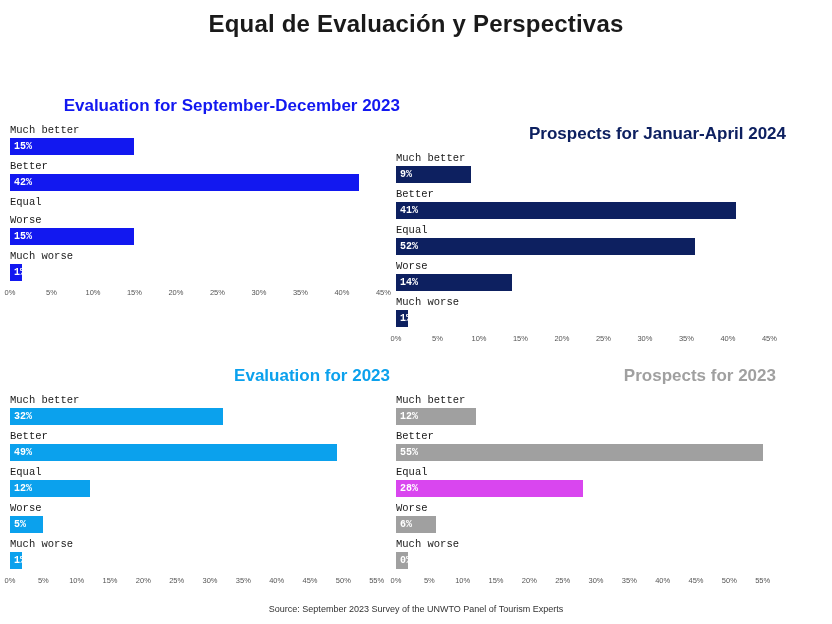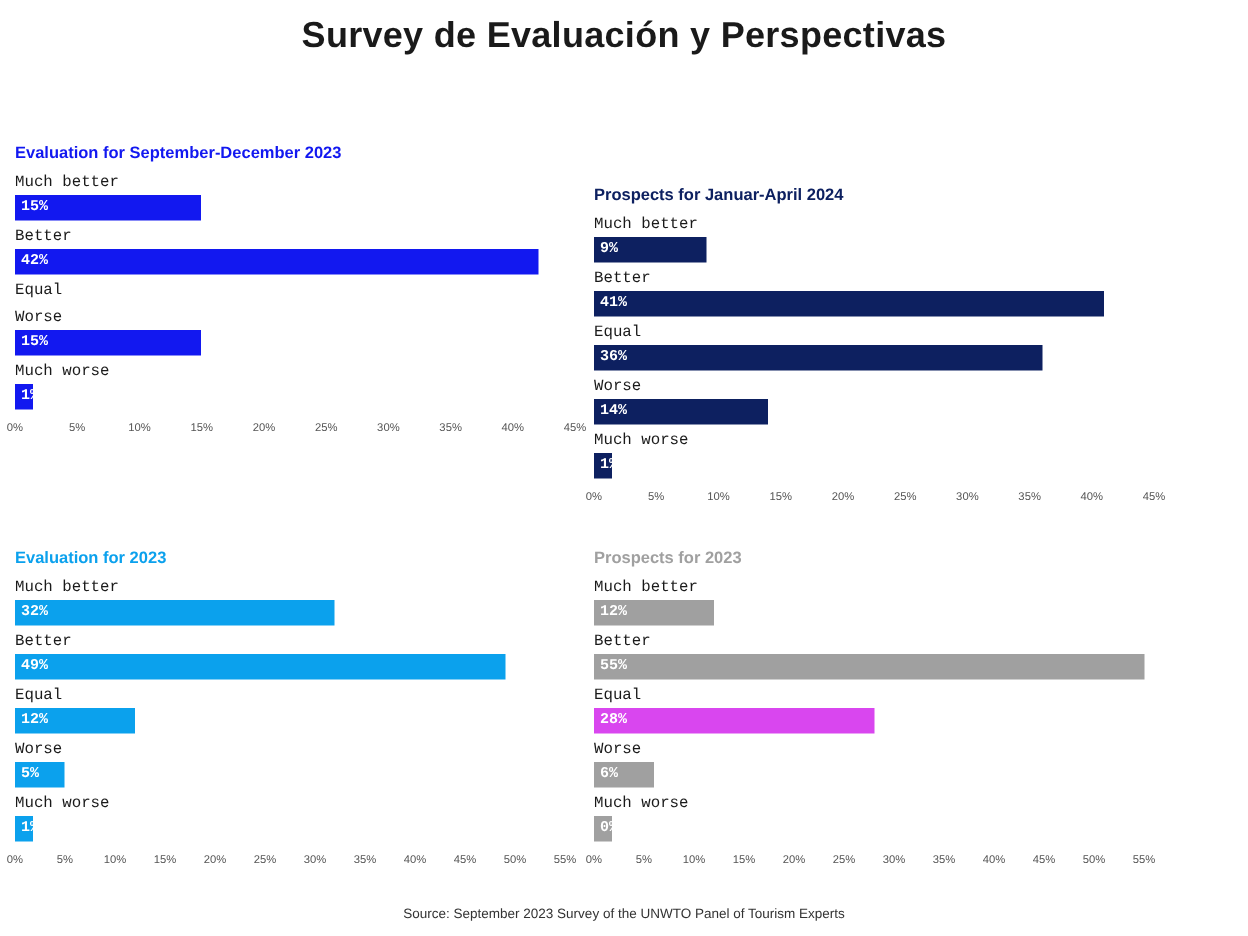--- a/index.html
+++ b/index.html
@@ -25,22 +25,22 @@
   }
   .grid {
     position: relative;
     width: 832px;
   }
   .panel {
     position: absolute;
     box-sizing: border-box;
   }
   .panel-title {
-    text-align: left;
-    font-size: 11px;
+    text-align: right;
+    font-size: 17px;
     font-weight: bold;
     margin-bottom: 8px;
   }
   .bars {
     position: relative;
   }
   .bar-group {
     margin-bottom: 5px;
     font-family: Liberation Mono, monospace;
   }
@@ -87,21 +87,21 @@
     bottom: 8px;
     text-align: center;
     font-size: 9px;
     color: #333333;
     line-height: 13px;
   }
 </style>
 </head>
 <body>
 
-<h1 class="page-title">Survey de Evaluación y Perspectivas</h1>
+<h1 class="page-title">Equal de Evaluación y Perspectivas</h1>
 
 <div class="grid">
 
   <div class="panel" id="panel-0" style="left:10px; top:58px; width:390px;">
     <div class="panel-title" style="color: rgb(18, 24, 240);">Evaluation for September-December 2023</div>
     <div class="bars">
         <div class="bar-group">
           <div class="bar-label">Much better</div>
           <div class="bar-track">
             <div class="bar-fill" style="width: 31.9149%; background: rgb(18, 24, 240);">
@@ -167,21 +167,21 @@
           <div class="bar-track">
             <div class="bar-fill" style="width: 87.234%; background: rgb(13, 32, 96);">
               <span class="bar-value">41%</span>
             </div>
           </div>
         </div>
         <div class="bar-group">
           <div class="bar-label">Equal</div>
           <div class="bar-track">
             <div class="bar-fill" style="width: 76.5957%; background: rgb(13, 32, 96);">
-              <span class="bar-value">36%</span>
+              <span class="bar-value">52%</span>
             </div>
           </div>
         </div>
         <div class="bar-group">
           <div class="bar-label">Worse</div>
           <div class="bar-track">
             <div class="bar-fill" style="width: 29.7872%; background: rgb(13, 32, 96);">
               <span class="bar-value">14%</span>
             </div>
           </div>

